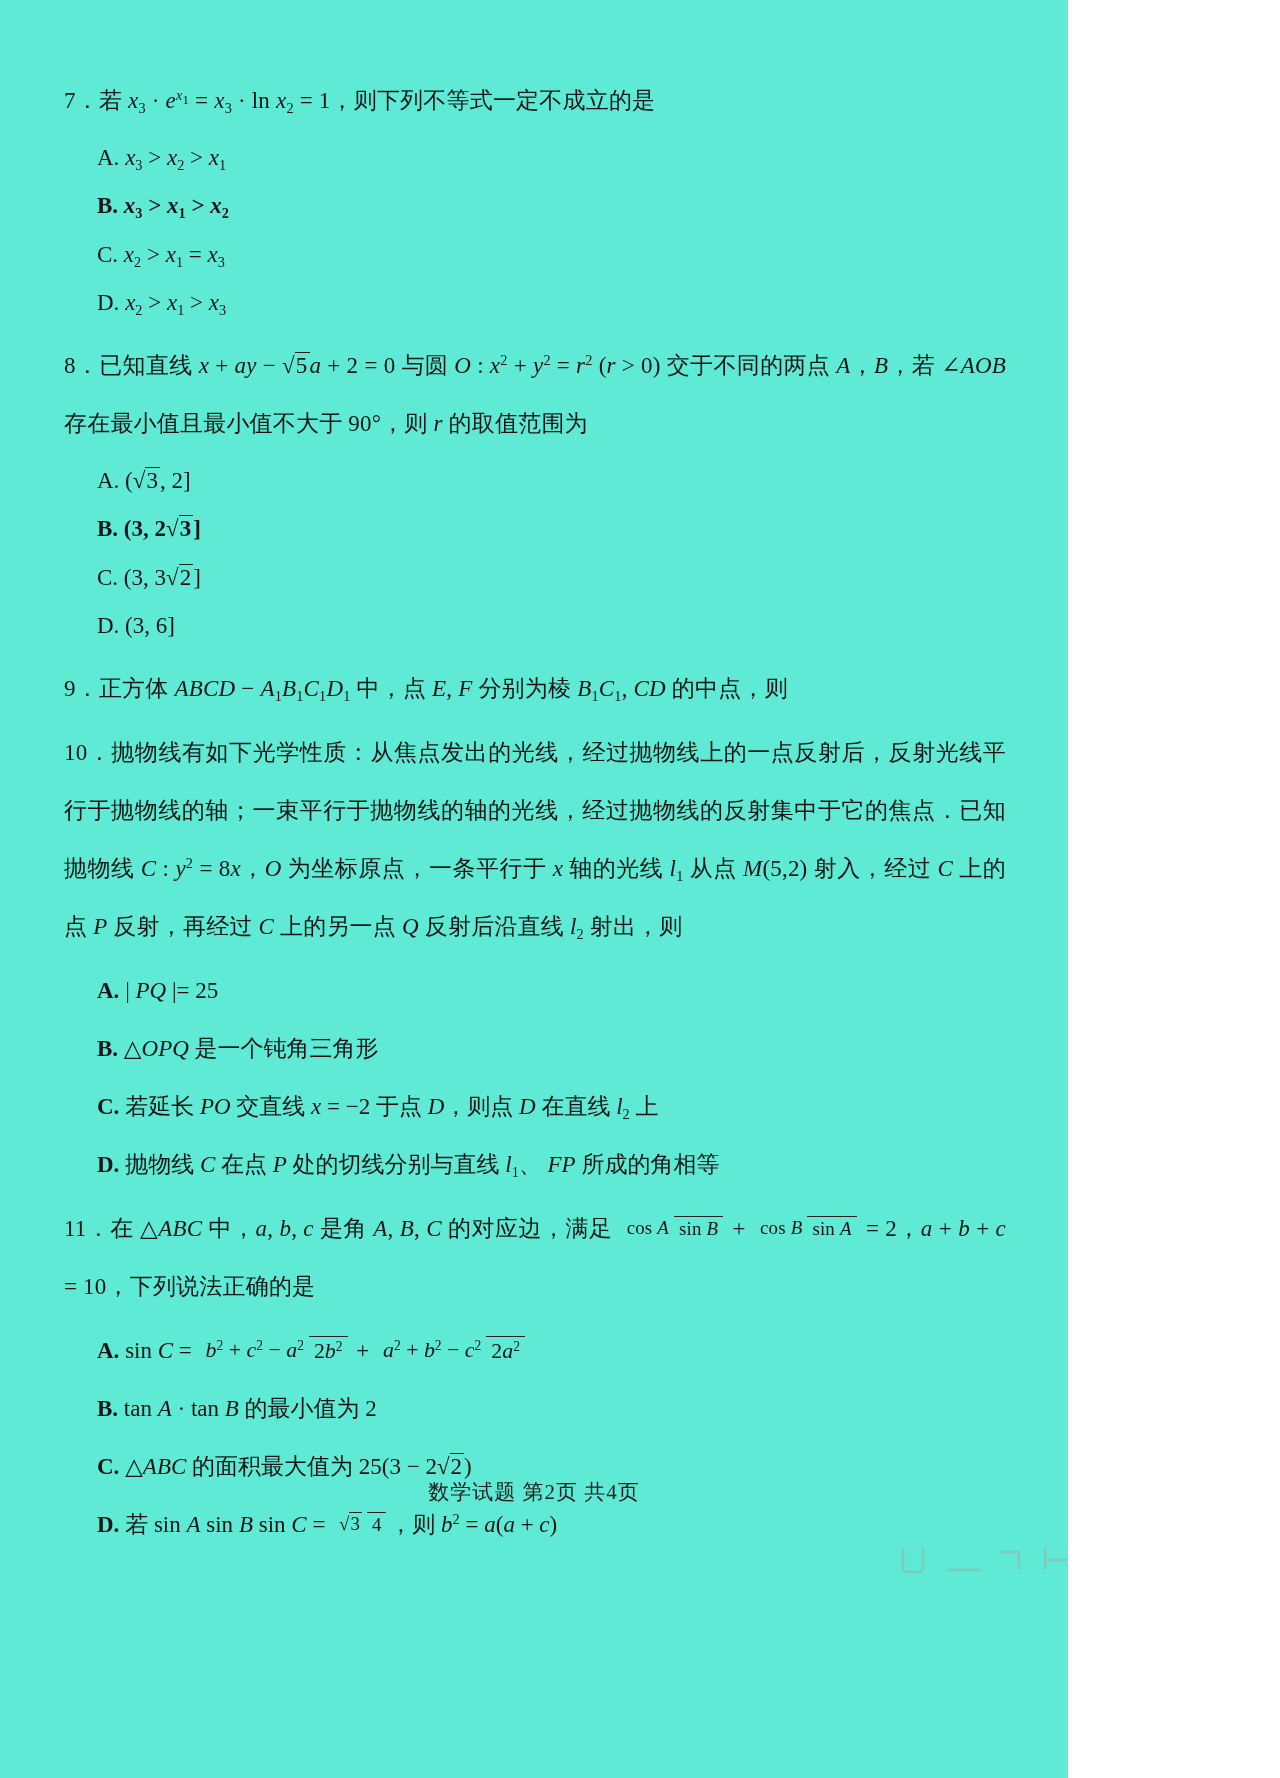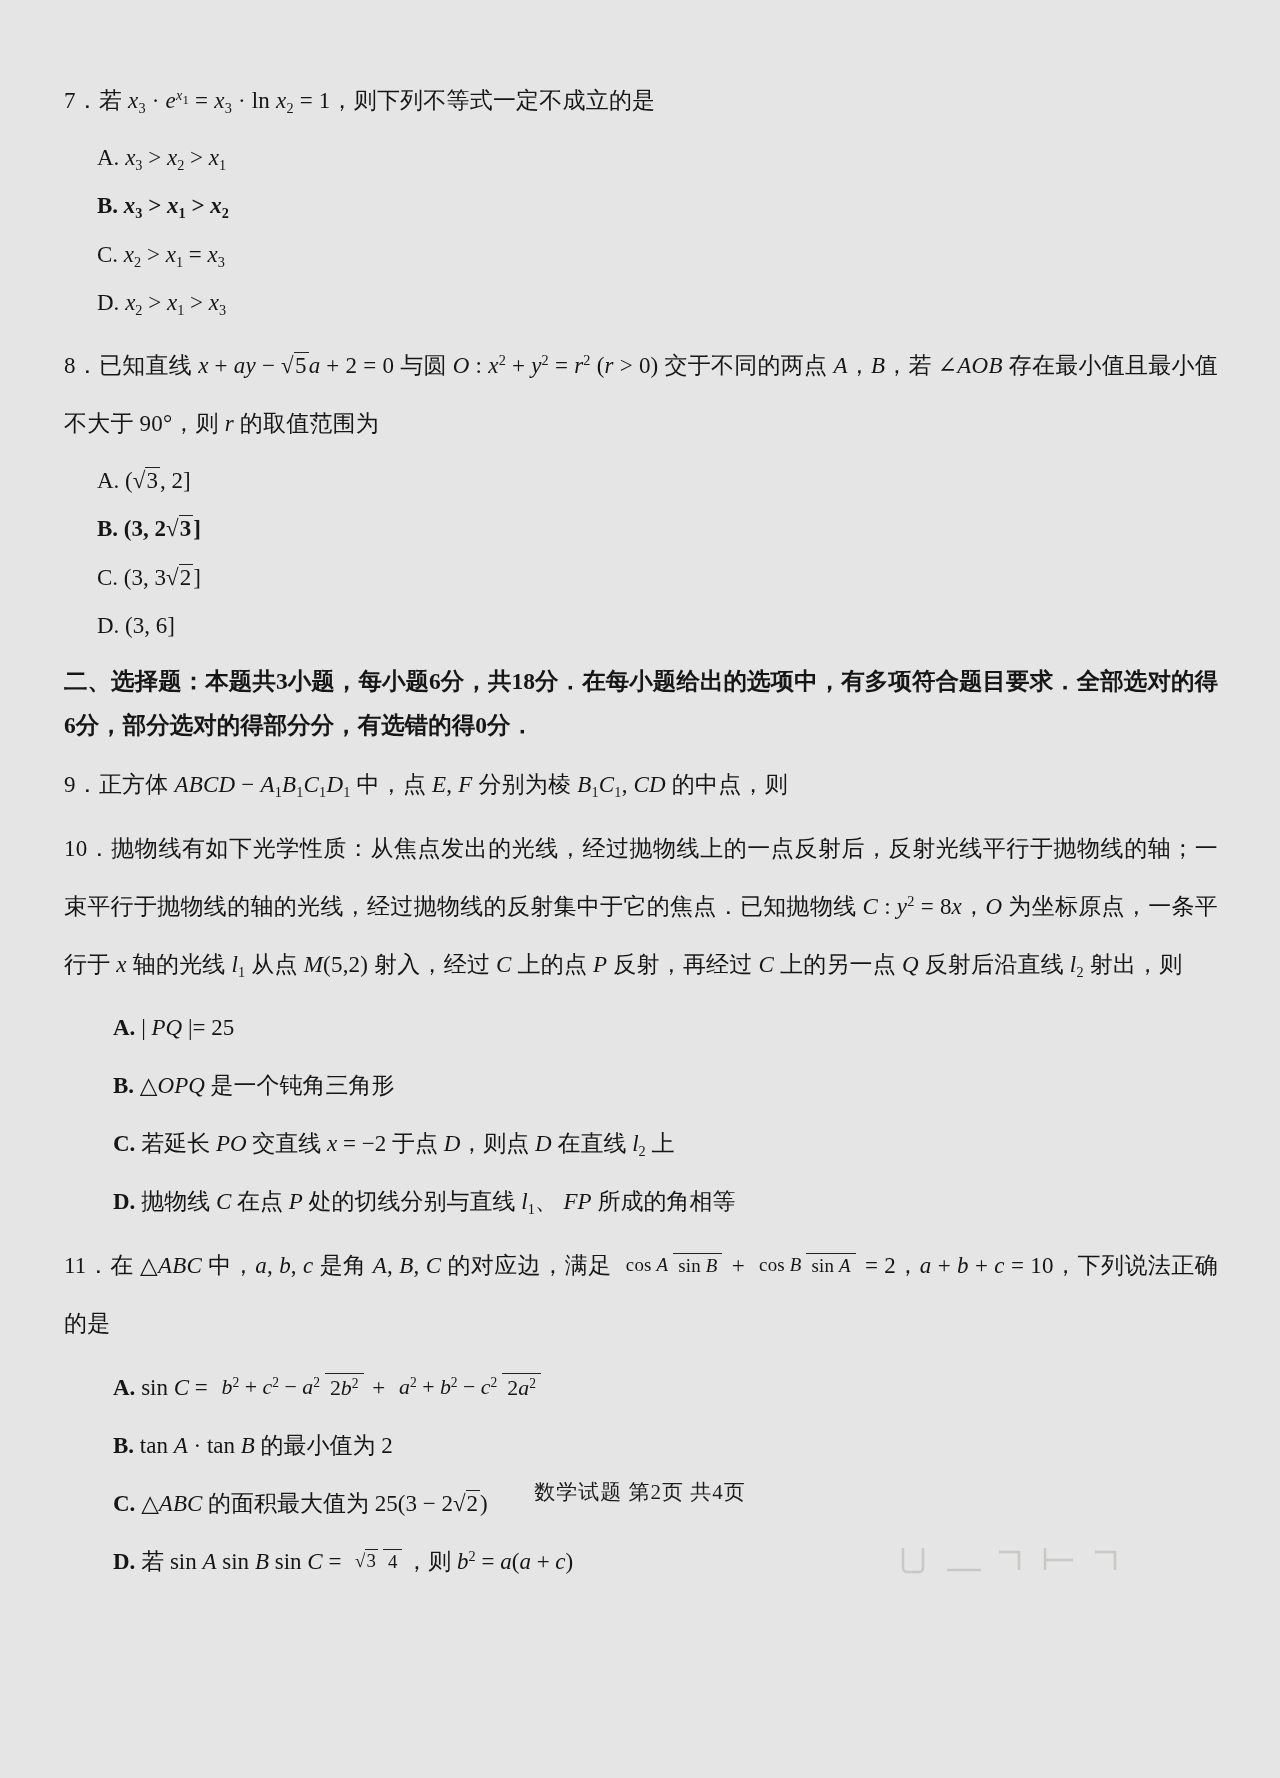--- a/index.html
+++ b/index.html
@@ -4,22 +4,22 @@
 <style>
   * { margin:0; padding:0; box-sizing:border-box; }
   html,body { background:#ffffff; }
   body {
     width:1280px; height:1778px;
     font-family:"Liberation Serif","DejaVu Serif",serif;
     color:#161616;
   }
   .page {
     position:relative;
-    width:1280px; height:1778px;
-    background:#e5e5e5;
+    width:1068px; height:1778px;
+    background:#5eead4;
     overflow:hidden;
   }
   .content { padding:72px 62px 0 64px; font-size:23px; }
 
   .stem {
     line-height:2.52;
     text-align:justify;
     letter-spacing:0.2px;
   }
   .question { margin-bottom:6px; }
@@ -41,21 +41,21 @@
     font-weight:700;
     font-size:23.5px;
     line-height:1.86;
     text-align:justify;
     margin:4px 0 8px;
   }
 
   .options-stack { padding-left:33px; }
   .options-stack .opt-line {
     line-height:2.0;
-    margin:12px 16px;
+    margin:12px 0;
   }
   .options-stack .opt-line b { font-weight:700; }
 
   i { font-style:italic; }
   sub { font-size:62%; vertical-align:-0.35em; }
   sup { font-size:62%; vertical-align:0.55em; }
   sup sub { font-size:90%; }
 
   .frac {
     display:inline-flex;
@@ -107,21 +107,20 @@
     <section class="question">
       <p class="stem">8．已知直线 <i>x</i> + <i>ay</i> − <span class="sqrt">√<span class="rad">5</span></span><i>a</i> + 2 = 0 与圆 <i>O</i> : <i>x</i><sup>2</sup> + <i>y</i><sup>2</sup> = <i>r</i><sup>2</sup> (<i>r</i> &gt; 0) 交于不同的两点 <i>A</i>，<i>B</i>，若 ∠<i>AOB</i> 存在最小值且最小值不大于 90°，则 <i>r</i> 的取值范围为</p>
       <div class="options-row">
         <span class="opt">A.  (<span class="sqrt">√<span class="rad">3</span></span>, 2]</span>
         <span class="opt">B.  (3, 2<span class="sqrt">√<span class="rad">3</span></span>]</span>
         <span class="opt">C.  (3, 3<span class="sqrt">√<span class="rad">2</span></span>]</span>
         <span class="opt">D.  (3, 6]</span>
       </div>
     </section>
 
-    <p class="section-header">二、选择题：本题共3小题，每小题6分，共18分．在每小题给出的选项中，有多项符合题目要求．全部选对的得6分，部分选对的得部分分，有选错的得0分．</p>
 
     <section class="question">
       <p class="stem">9．正方体 <i>ABCD</i> − <i>A</i><sub>1</sub><i>B</i><sub>1</sub><i>C</i><sub>1</sub><i>D</i><sub>1</sub> 中，点 <i>E</i>, <i>F</i> 分别为棱 <i>B</i><sub>1</sub><i>C</i><sub>1</sub>, <i>CD</i> 的中点，则</p>
     </section>
 
     <section class="question">
       <p class="stem">10．抛物线有如下光学性质：从焦点发出的光线，经过抛物线上的一点反射后，反射光线平行于抛物线的轴；一束平行于抛物线的轴的光线，经过抛物线的反射集中于它的焦点．已知抛物线 <i>C</i> : <i>y</i><sup>2</sup> = 8<i>x</i>，<i>O</i> 为坐标原点，一条平行于 <i>x</i> 轴的光线 <i>l</i><sub>1</sub> 从点 <i>M</i>(5,2) 射入，经过 <i>C</i> 上的点 <i>P</i> 反射，再经过 <i>C</i> 上的另一点 <i>Q</i> 反射后沿直线 <i>l</i><sub>2</sub> 射出，则</p>
       <div class="options-stack">
         <div class="opt-line"><b>A.</b>  | <i>PQ</i> |= 25</div>
         <div class="opt-line"><b>B.</b>  △<i>OPQ</i> 是一个钝角三角形</div>

